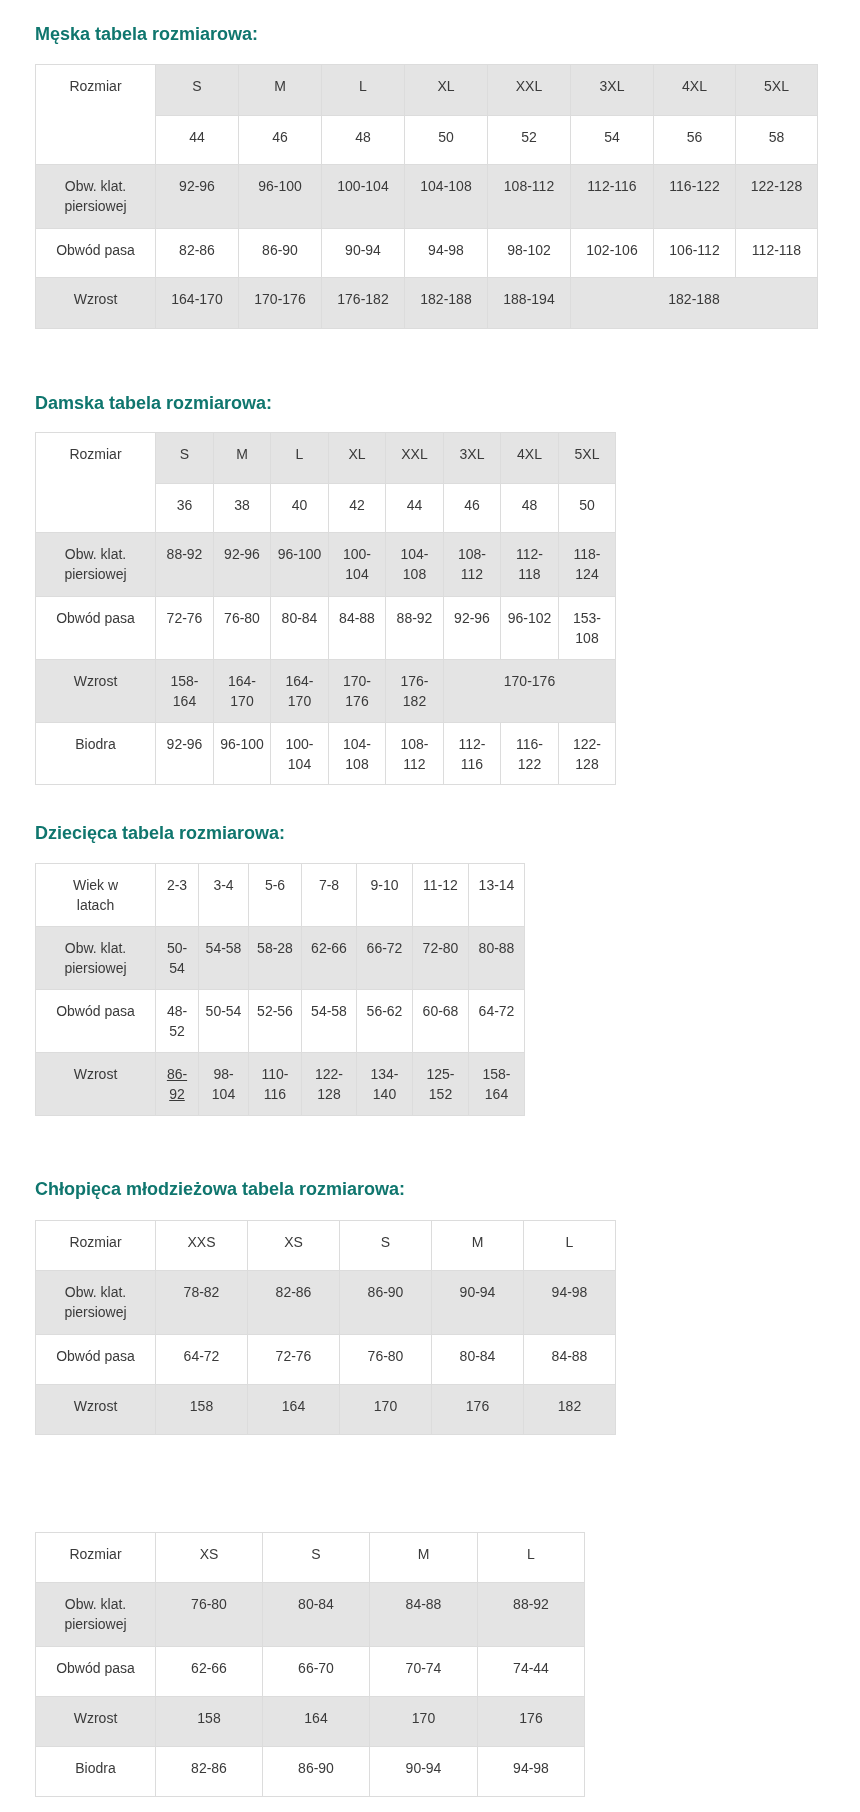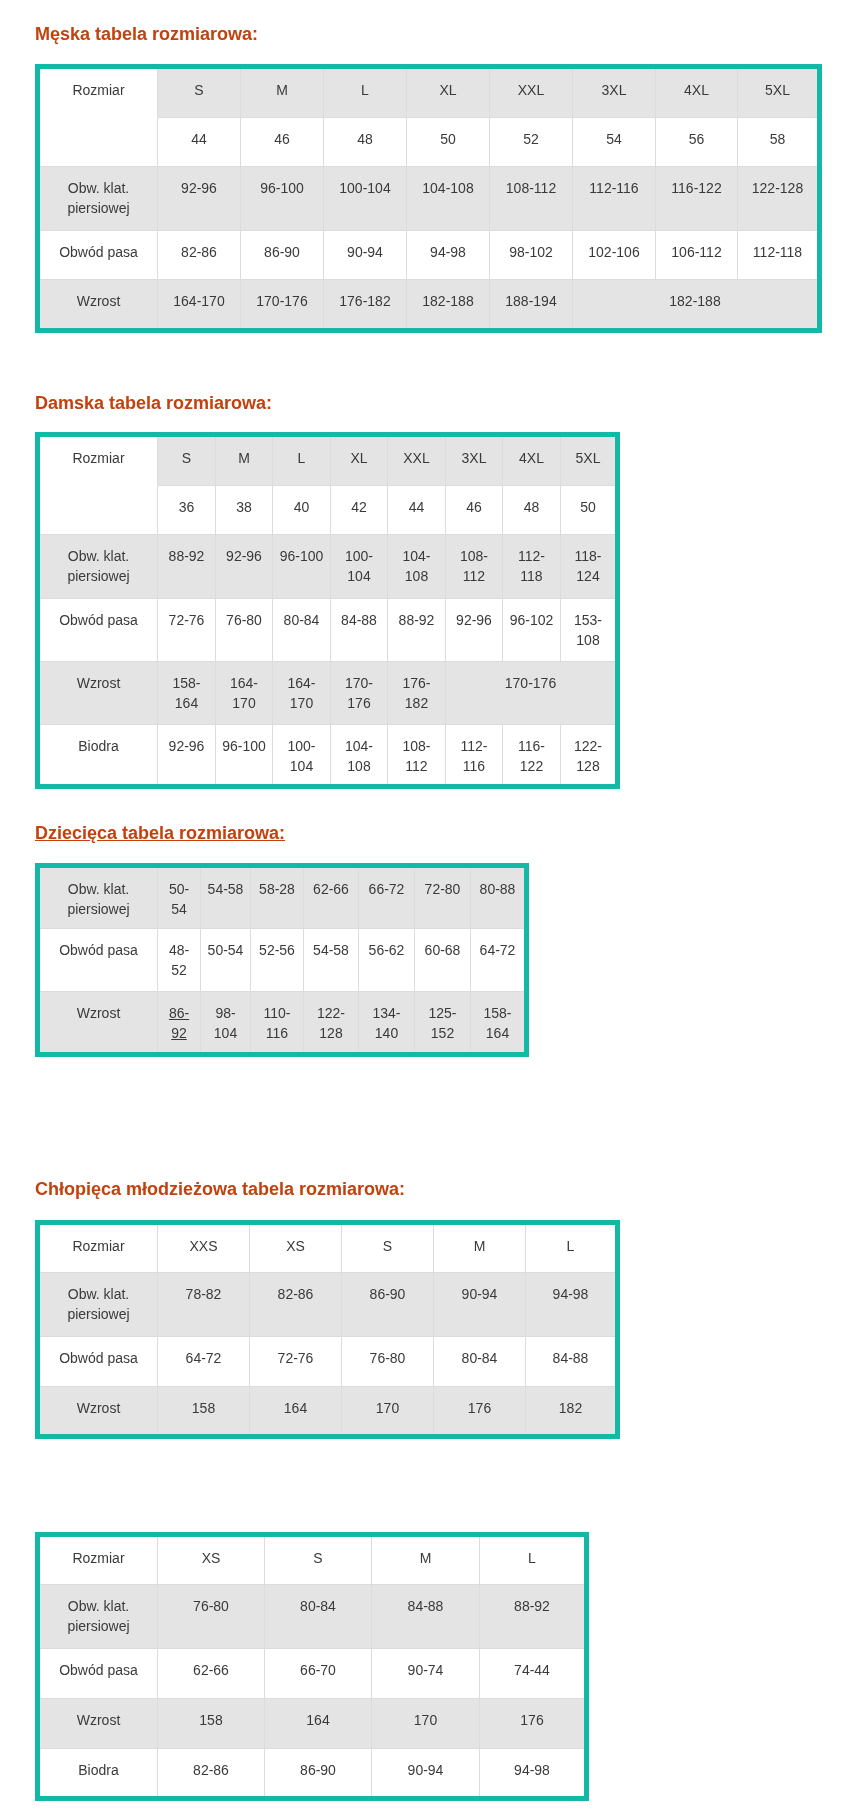--- a/index.html
+++ b/index.html
@@ -1,21 +1,21 @@
 <!DOCTYPE html>
 <html><head>
 <meta charset="utf-8">
 <style>
   html, body { margin: 0; padding: 0; background: #ffffff; }
   body { width: 860px; height: 1812px; position: relative; overflow: hidden;
          font-family: "Liberation Sans", sans-serif; color: #333333; }
   .section-title { position: absolute; left: 35px; margin: 0; font-size: 18px; font-weight: bold;
-                   color: #c2410c; line-height: 22px; white-space: nowrap; }
+                   color: #0f766e; line-height: 22px; white-space: nowrap; }
   table.size-table { position: absolute; left: 35px; border-collapse: collapse; table-layout: fixed;
-                     border: 5px solid #14b8a6; }
+                     border: 1px solid #14b8a6; }
   table.size-table td { border: 1px solid #dcdcdc; text-align: center; vertical-align: top;
                         font-size: 14px; line-height: 20px; color: #3a3a3a; padding: 11px 6px 0 6px;
                         box-sizing: border-box; background: #ffffff; }
   table.size-table td.gray { background: #e4e4e4; }
   table.size-table td.label { padding-left: 8px; padding-right: 8px; }
 </style>
 </head>
 <body>
 
 <h2 class="section-title" style="top:23px;">Męska tabela rozmiarowa:</h2>
@@ -160,33 +160,43 @@
     <td>100-104</td>
     <td>104-108</td>
     <td>108-112</td>
     <td>112-116</td>
     <td>116-122</td>
     <td>122-128</td>
   </tr>
 </tbody>
   </table>
 
-<h2 class="section-title" style="top:822px;text-decoration:underline;">Dziecięca tabela rozmiarowa:</h2>
+<h2 class="section-title" style="top:822px;">Dziecięca tabela rozmiarowa:</h2>
 <table class="size-table" style="top:863px; width:489px;">
   <colgroup>
     <col style="width:120px">
       <col style="width:43px">
       <col style="width:50px">
       <col style="width:53px">
       <col style="width:55px">
       <col style="width:56px">
       <col style="width:56px">
       <col style="width:56px">
   </colgroup>
   <tbody>
+      <tr style="height:63px">
+    <td class="label" style="padding-left:30px;padding-right:30px;">Wiek w latach</td>
+    <td style="padding-left:2px;padding-right:2px;">2-3</td>
+    <td style="padding-left:2px;padding-right:2px;">3-4</td>
+    <td style="padding-left:2px;padding-right:2px;">5-6</td>
+    <td style="padding-left:2px;padding-right:2px;">7-8</td>
+    <td style="padding-left:2px;padding-right:2px;white-space:nowrap;">9-10</td>
+    <td>11-12</td>
+    <td>13-14</td>
+  </tr>
   <tr style="height:63px">
     <td class="gray label">Obw. klat. piersiowej</td>
     <td class="gray" style="padding-left:4px;padding-right:4px;">50-54</td>
     <td class="gray">54-58</td>
     <td class="gray">58-28</td>
     <td class="gray">62-66</td>
     <td class="gray">66-72</td>
     <td class="gray">72-80</td>
     <td class="gray">80-88</td>
   </tr>
@@ -280,21 +290,21 @@
     <td class="gray label">Obw. klat. piersiowej</td>
     <td class="gray">76-80</td>
     <td class="gray">80-84</td>
     <td class="gray">84-88</td>
     <td class="gray">88-92</td>
   </tr>
   <tr style="height:50px">
     <td class="label">Obwód pasa</td>
     <td>62-66</td>
     <td>66-70</td>
-    <td>90-74</td>
+    <td>70-74</td>
     <td>74-44</td>
   </tr>
   <tr style="height:50px">
     <td class="gray label">Wzrost</td>
     <td class="gray">158</td>
     <td class="gray">164</td>
     <td class="gray">170</td>
     <td class="gray">176</td>
   </tr>
   <tr style="height:50px">

